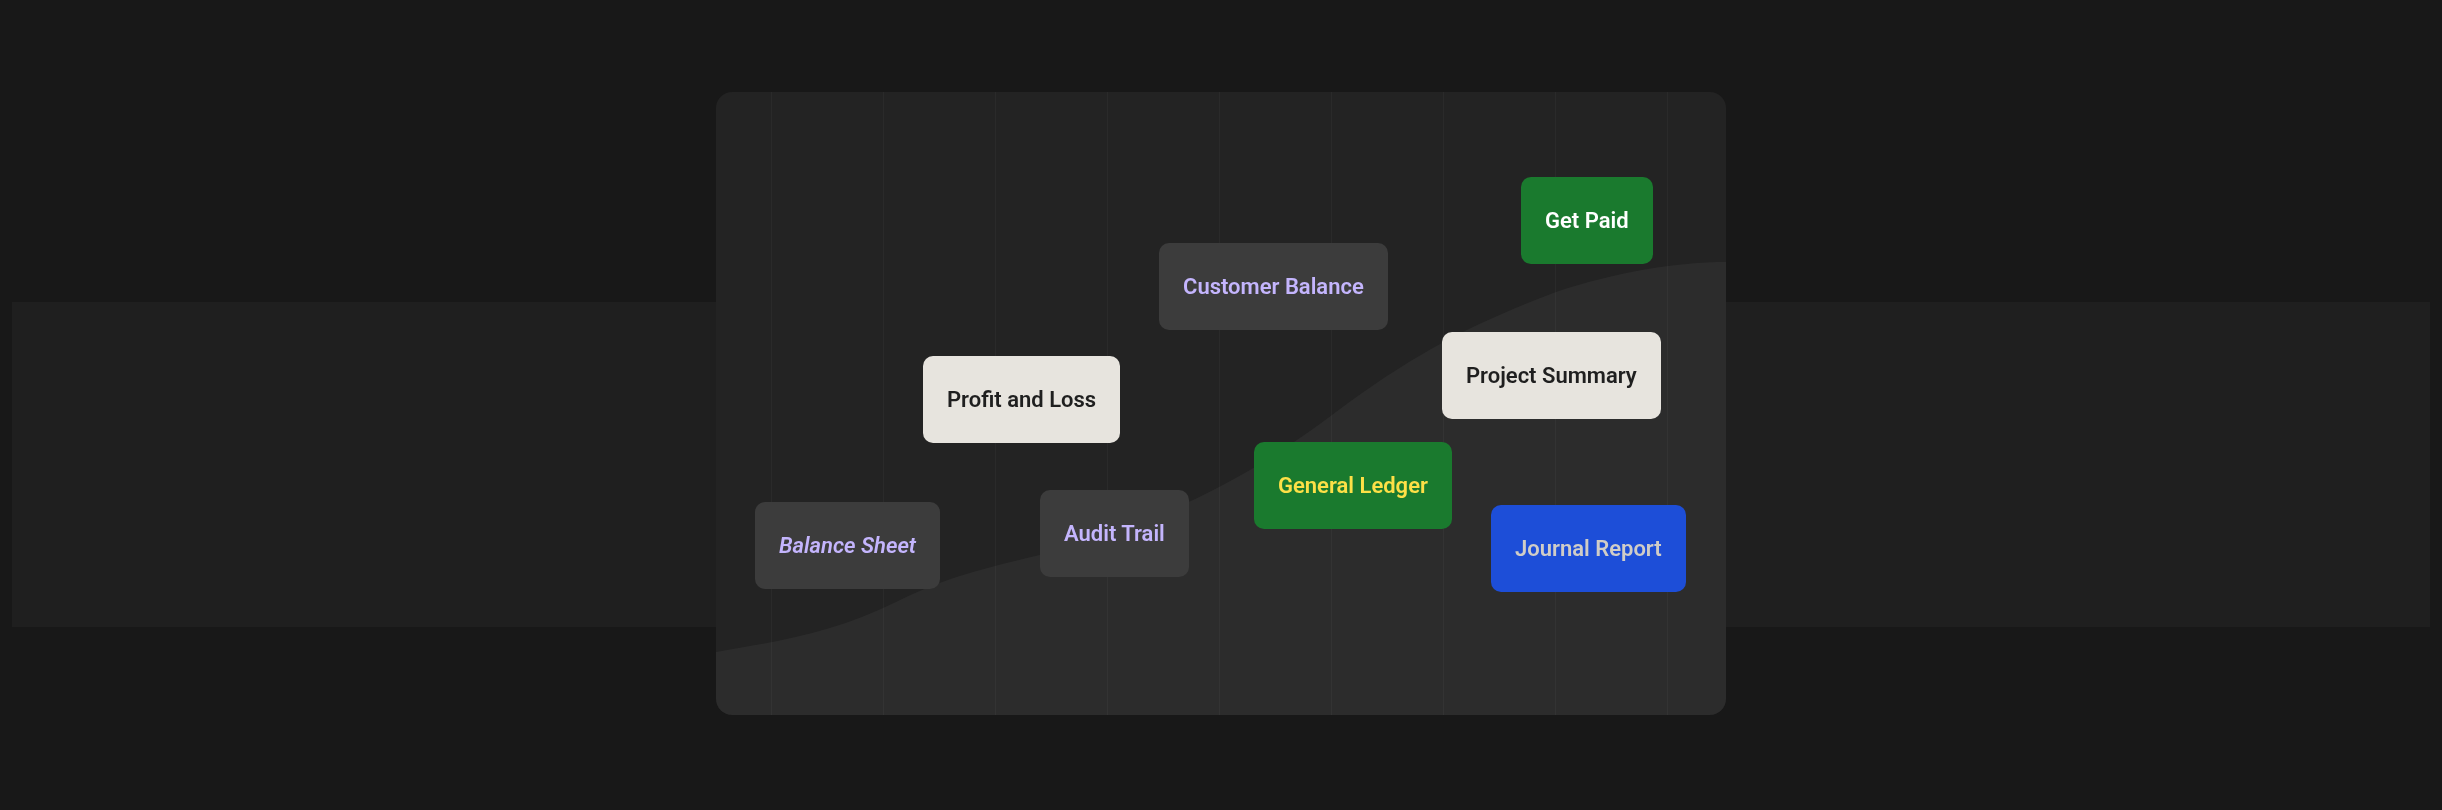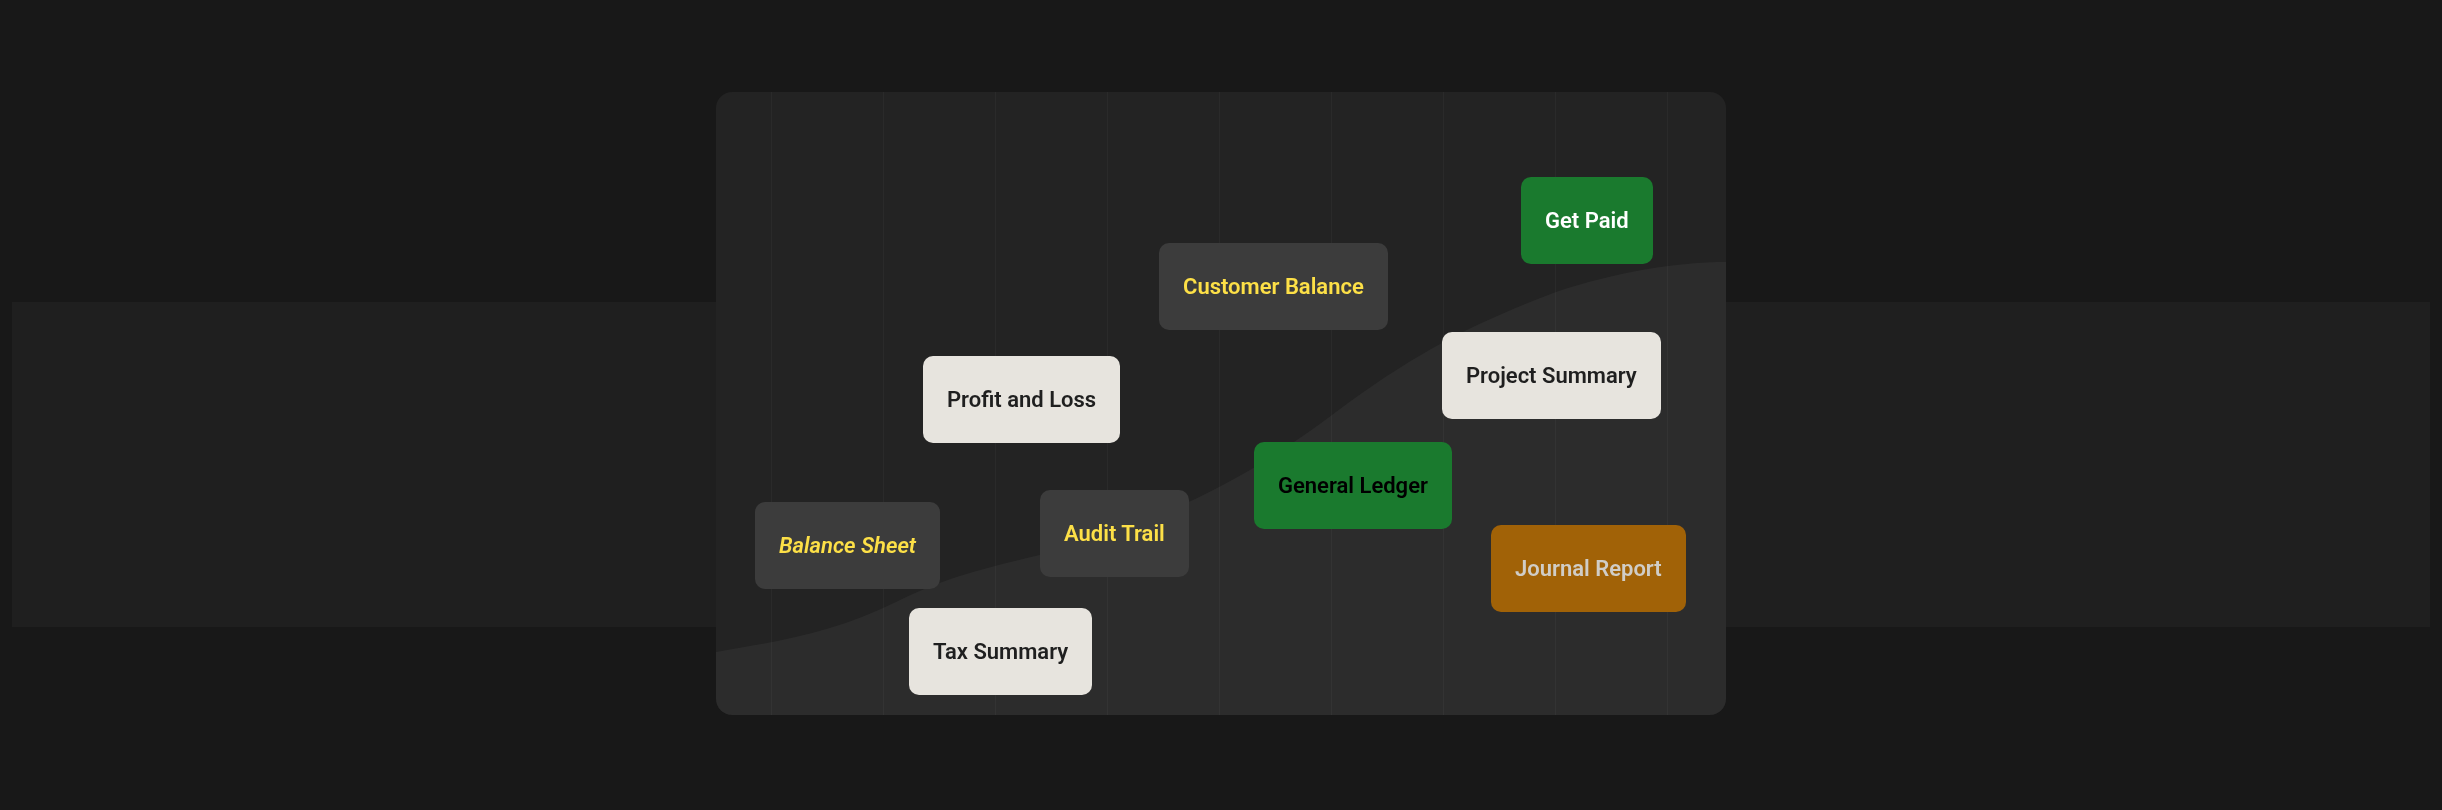--- a/index.html
+++ b/index.html
@@ -67,34 +67,33 @@
       font-weight: 600;
       font-size: 22px;
       white-space: nowrap;
     }
     .pill-light {
       background: #e7e4de;
       color: #1f1f1f;
     }
     .pill-dark {
       background: #3c3c3c;
-      color: #fde047;
+      color: #c4b5fd;
     }
     .pill-darker {
-      background: #a16207;
+      background: #1d4ed8;
       color: #d0cdc7;
-      margin-top: 20px;
     }
     .pill-green {
       background: #1a7a2e;
       color: #ffffff;
     }
     .pill-green-alt {
       background: #1a7a2e;
-      color: #000000;
+      color: #fde047;
     }
   </style>
 </head>
 <body>
 
 <div class="inner-frame">
   <div class="band"></div>
 
   <div class="card">
 
@@ -137,19 +136,16 @@
     </div>
 
     <div class="pill pill-dark" style="left:324px; top:398px;">
       <span>Audit Trail</span>
     </div>
 
     <div class="pill pill-darker" style="left:775px; top:413px;">
       <span>Journal Report</span>
     </div>
 
-    <div class="pill pill-light" style="left:193px; top:516px;">
-      <span>Tax Summary</span>
-    </div>
 
 
   </div>
 </div>
 
 </body></html>

